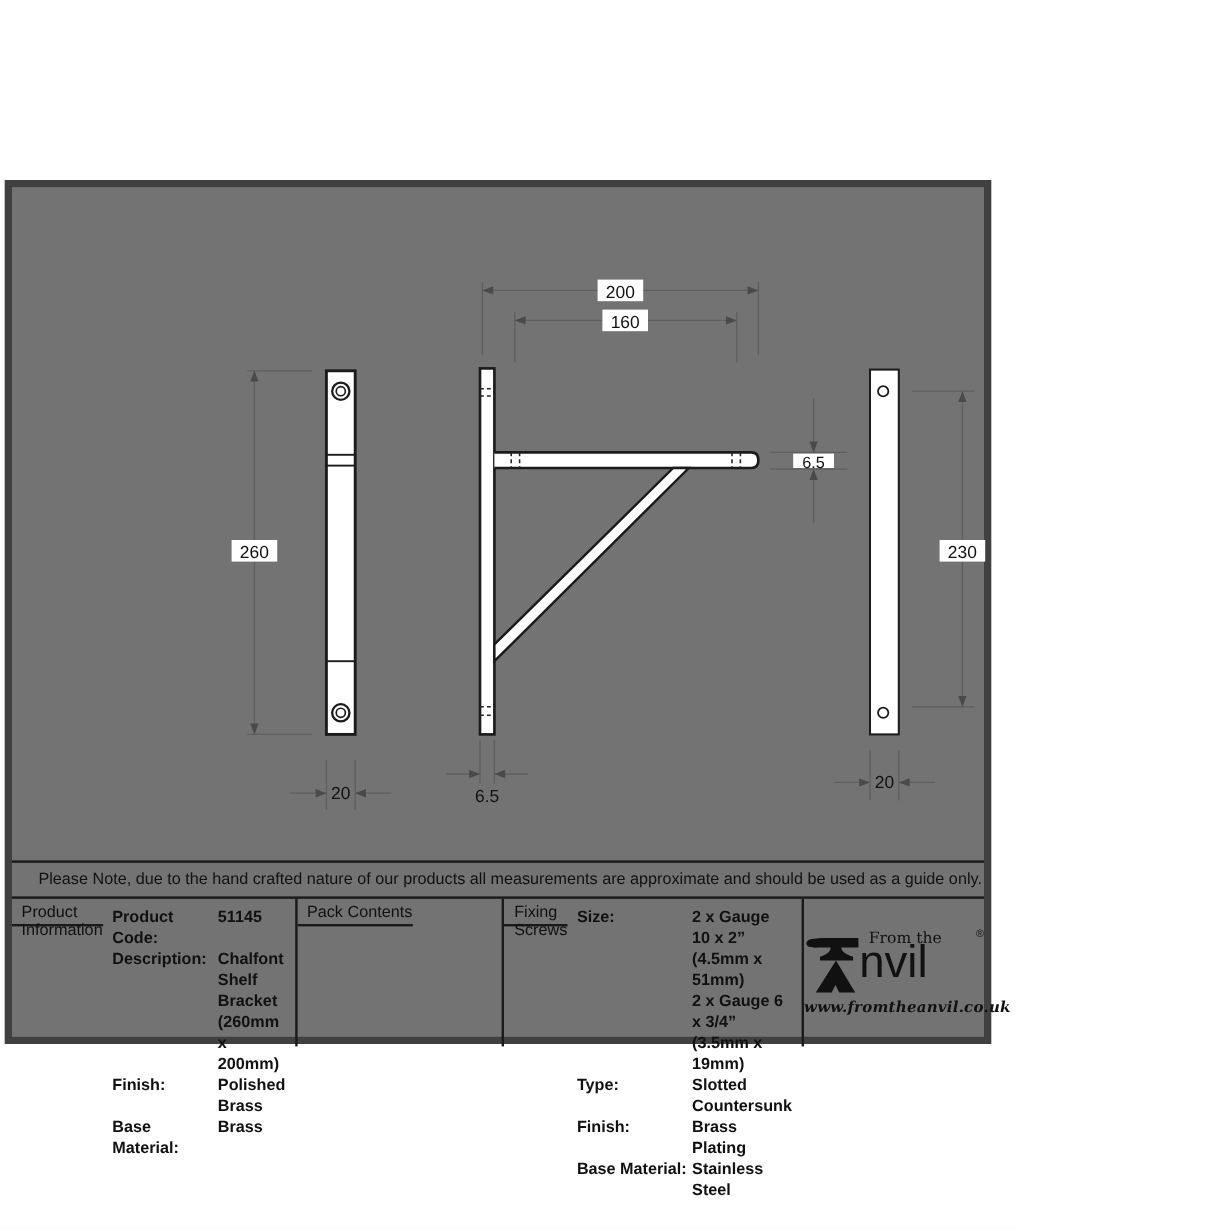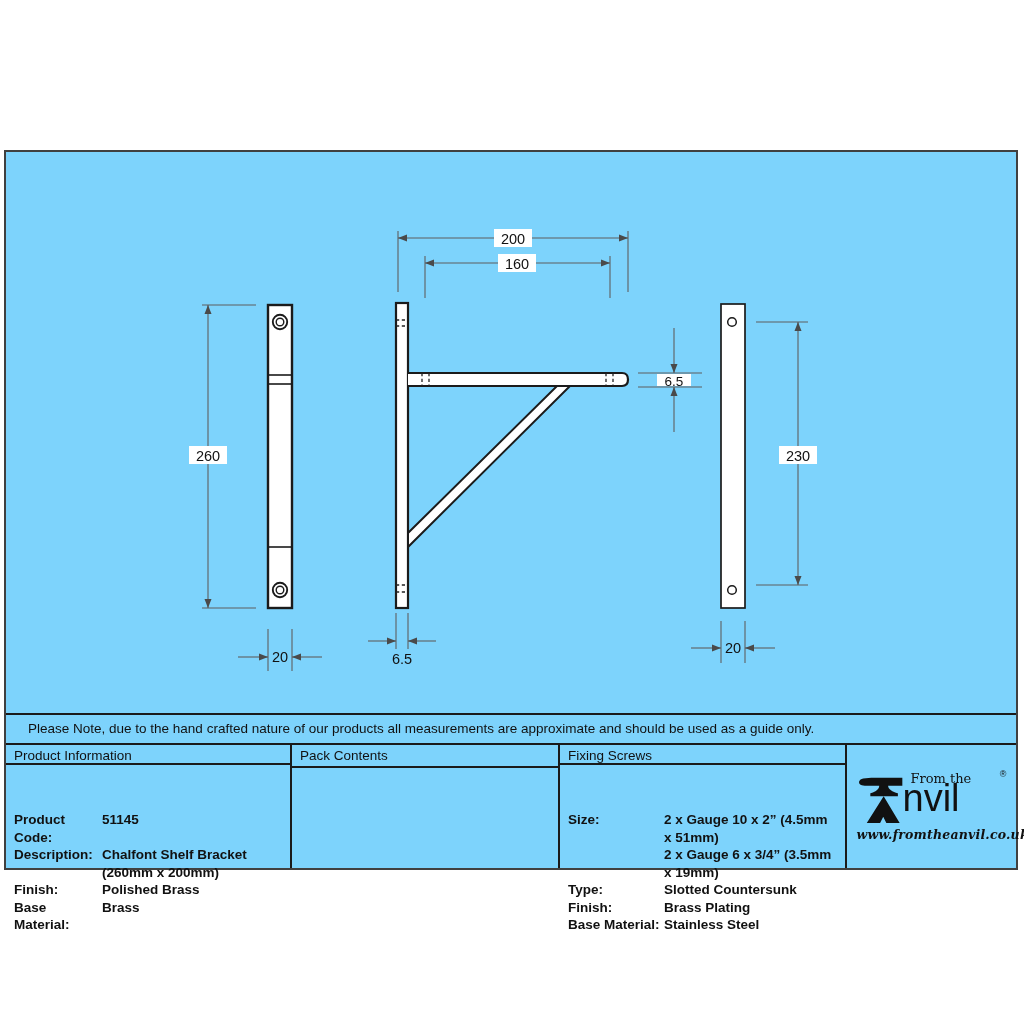--- a/index.html
+++ b/index.html
@@ -1,31 +1,31 @@
 <!DOCTYPE html>
 <html><head>
 <meta charset="utf-8">
 <style>
   html,body{margin:0;padding:0;background:#fff;}
   body{width:1024px;height:1024px;position:relative;overflow:hidden;
        font-family:"Liberation Sans",sans-serif;color:#111;}
   *{box-sizing:border-box;}
 
-  .frame{position:absolute;left:4px;top:150px;width:1014px;height:720px;
-         border:2px solid #404040;background:#7dd3fc;}
+  .frame{position:absolute;left:4px;top:150px;width:822px;height:720px;
+         border:6px solid #404040;background:#737373;}
 
   .drawing{position:relative;width:100%;height:561px;}
   .drawing svg{position:absolute;left:0;top:0;}
 
   .note-row{height:30px;border-top:2px solid #1a1a1a;
             font-size:13.5px;line-height:27px;padding-left:22px;
             white-space:nowrap;overflow:hidden;}
 
   .spec-table{display:flex;height:125px;border-top:2px solid #1a1a1a;}
-  .tcol{border-right:2px solid #1a1a1a;display:flex;flex-direction:column;gap:40px;}
+  .tcol{border-right:2px solid #1a1a1a;display:flex;}
   .c1{width:286px;} .c2{width:268px;} .c3{width:287px;}
   .c4{flex:1;border-right:none;align-items:center;justify-content:center;}
   .thead{height:23px;border-bottom:2px solid #1a1a1a;padding:3px 0 0 8px;
          font-size:13.5px;}
   .tbody{padding:6px 8px 0;font-size:13.5px;font-weight:bold;}
   .kv{display:flex;line-height:17.5px;}
   .kv .k{width:88px;flex:none;}
   .c3 .kv .k{width:96px;}
   .pc-line{line-height:17.5px;}
 

